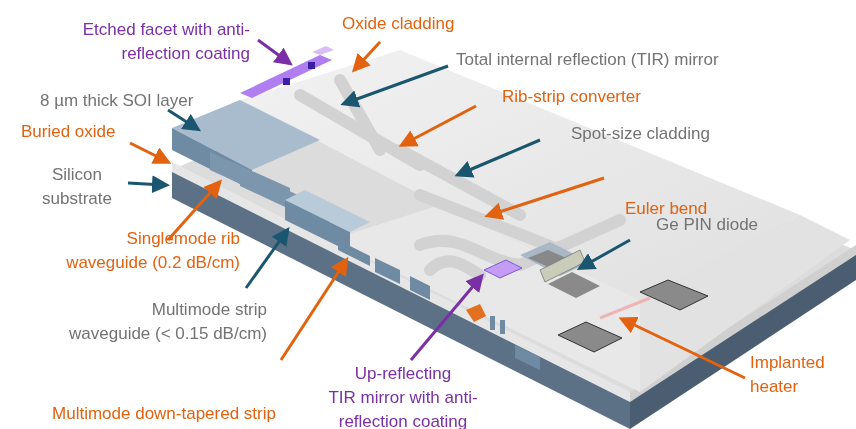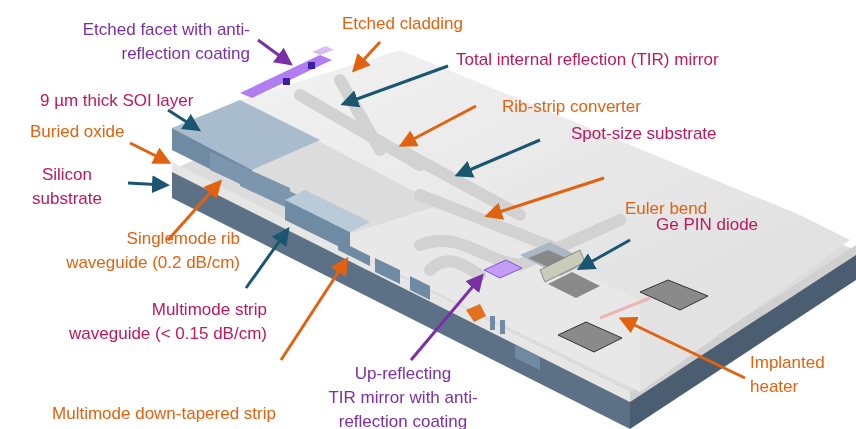--- a/index.html
+++ b/index.html
@@ -3,21 +3,21 @@
   <meta charset="utf-8">
   <style>
     html, body { margin: 0; padding: 0; background: #ffffff; }
     body { width: 856px; height: 429px; position: relative; overflow: hidden;
            font-family: "Liberation Sans", sans-serif; }
     #stage { position: absolute; left: 0; top: 0; width: 856px; height: 429px; }
     .lbl { position: absolute; font-weight: normal; font-size: 17px; line-height: 24px;
            white-space: pre; }
     .purple { color: #7a2fa6; }
     .orange { color: #e2620f; }
-    .teal { color: #be185d; }
+    .teal { color: #737373; }
     .r { text-align: right; }
     .c { text-align: center; }
     .l { text-align: left; }
   </style>
 </head>
 <body>
 
 <svg id="stage" viewBox="0 0 856 429" xmlns="http://www.w3.org/2000/svg">
   <defs>
     <marker id="ah-o" markerWidth="6" markerHeight="6" refX="4" refY="3" orient="auto">
@@ -116,27 +116,27 @@
     <line x1="630" y1="240" x2="582" y2="267" stroke="#1b5670" marker-end="url(#ah-t)"></line>
     <line x1="246" y1="288" x2="286" y2="232" stroke="#1b5670" marker-end="url(#ah-t)"></line>
     <line x1="281" y1="360" x2="345" y2="262" stroke="#e2620f" marker-end="url(#ah-o)"></line>
     <line x1="411" y1="360" x2="480" y2="278" stroke="#7a2fa6" marker-end="url(#ah-p)"></line>
     <line x1="745" y1="378" x2="624" y2="320" stroke="#e2620f" marker-end="url(#ah-o)"></line>
   </g>
 </svg>
 
 <div class="lbl purple r" style="left:60px; top:18px; width:190px;">Etched facet with anti-
 reflection coating</div>
-<div class="lbl orange l" style="left:342px; top:12px;">Etched cladding</div>
+<div class="lbl orange l" style="left:342px; top:12px;">Oxide cladding</div>
 <div class="lbl teal l" style="left:456px; top:48px;">Total internal reflection (TIR) mirror</div>
-<div class="lbl teal l" style="left:40px; top:89px;">9 µm thick SOI layer</div>
-<div class="lbl orange l" style="left:502px; top:95px;">Rib-strip converter</div>
-<div class="lbl orange l" style="left:30px; top:120px;">Buried oxide</div>
-<div class="lbl teal l" style="left:571px; top:122px;">Spot-size substrate</div>
-<div class="lbl teal c" style="left:26px; top:163px; width:82px;">Silicon
+<div class="lbl teal l" style="left:40px; top:89px;">8 µm thick SOI layer</div>
+<div class="lbl orange l" style="left:502px; top:85px;">Rib-strip converter</div>
+<div class="lbl orange l" style="left:21px; top:120px;">Buried oxide</div>
+<div class="lbl teal l" style="left:571px; top:122px;">Spot-size cladding</div>
+<div class="lbl teal c" style="left:36px; top:163px; width:82px;">Silicon
 substrate</div>
 <div class="lbl orange l" style="left:625px; top:169px;margin-top:28px;">Euler bend</div>
 <div class="lbl orange r" style="left:60px; top:227px; width:180px;">Singlemode rib
 waveguide (0.2 dB/cm)</div>
 <div class="lbl teal l" style="left:656px; top:213px;text-align:right;">Ge PIN diode</div>
 <div class="lbl teal r" style="left:40px; top:298px; width:227px;text-align:right;">Multimode strip
 waveguide (&lt; 0.15 dB/cm)</div>
 <div class="lbl orange r" style="left:20px; top:358px; width:256px;margin-top:44px;">Multimode down-tapered strip
 waveguide (&lt; 0.15 dB/cm)</div>
 <div class="lbl purple c" style="left:300px; top:362px; width:206px;">Up-reflecting

